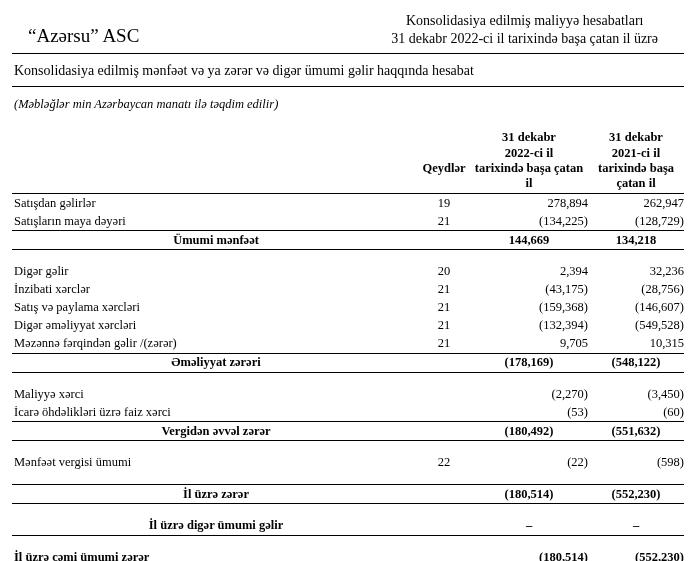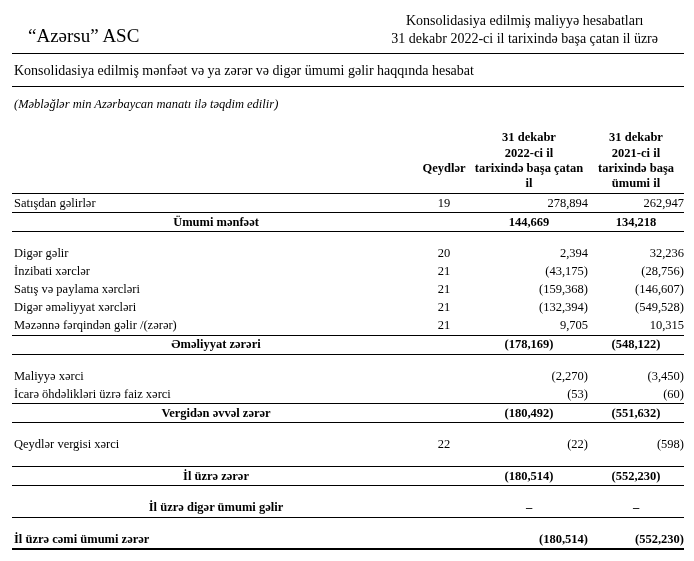--- a/index.html
+++ b/index.html
@@ -81,31 +81,37 @@
         <th class="year-h">
           <div>31 dekabr</div>
           <div>2022-ci il</div>
           <div>tarixində başa çatan</div>
           <div>il</div>
         </th>
         <th class="year-h">
           <div>31 dekabr</div>
           <div>2021-ci il</div>
           <div>tarixində başa</div>
-          <div>ümumi il</div>
+          <div>çatan il</div>
         </th>
       </tr>
     </thead>
     <tbody id="rows-body">
         <tr class="">
           <td class="label">Satışdan gəlirlər</td>
           <td class="note-c">19</td>
           <td class="val">278,894</td>
           <td class="val">262,947</td>
         </tr>
+        <tr class="">
+          <td class="label">Satışların maya dəyəri</td>
+          <td class="note-c">21</td>
+          <td class="val">(134,225)</td>
+          <td class="val">(128,729)</td>
+        </tr>
         <tr class="bold bt bb">
           <td class="label">Ümumi mənfəət</td>
           <td class="note-c"></td>
           <td class="val">144,669</td>
           <td class="val">134,218</td>
         </tr>
         <tr class="spacer">
           <td colspan="4"></td>
         </tr>
         <tr class="">
@@ -162,21 +168,21 @@
         <tr class="bold bt bb">
           <td class="label">Vergidən əvvəl zərər</td>
           <td class="note-c"></td>
           <td class="val">(180,492)</td>
           <td class="val">(551,632)</td>
         </tr>
         <tr class="spacer">
           <td colspan="4"></td>
         </tr>
         <tr class="">
-          <td class="label">Qeydlər vergisi xərci</td>
+          <td class="label">Mənfəət vergisi ümumi</td>
           <td class="note-c">22</td>
           <td class="val">(22)</td>
           <td class="val">(598)</td>
         </tr>
         <tr class="spacer">
           <td colspan="4"></td>
         </tr>
         <tr class="bold bt bb">
           <td class="label">İl üzrə zərər</td>
           <td class="note-c"></td>

